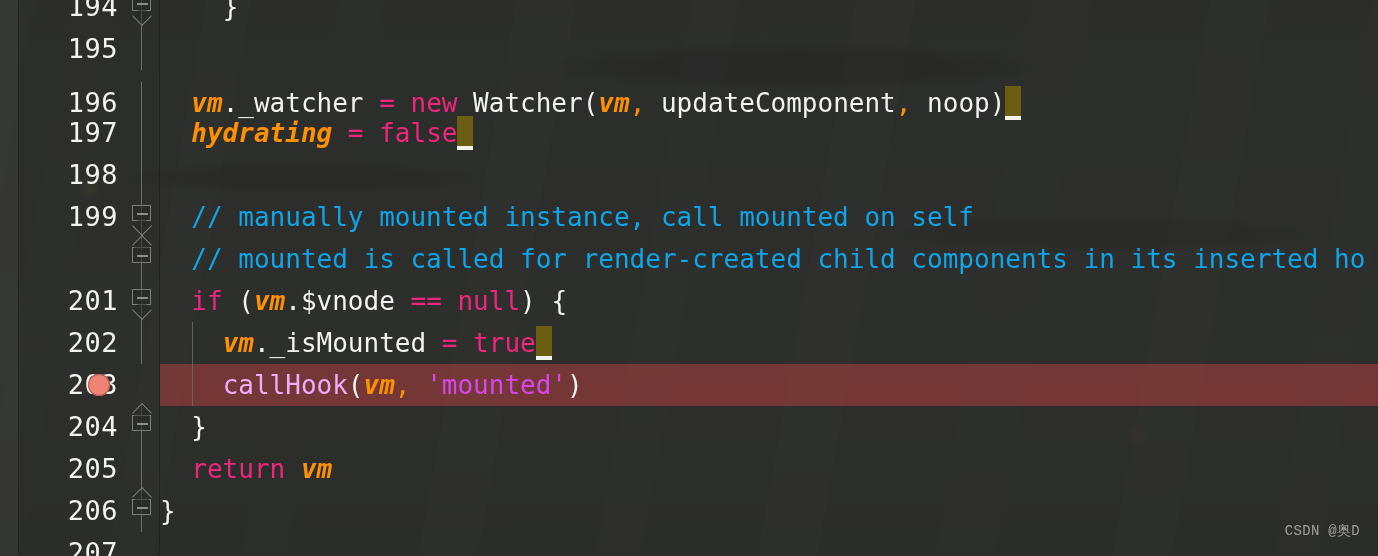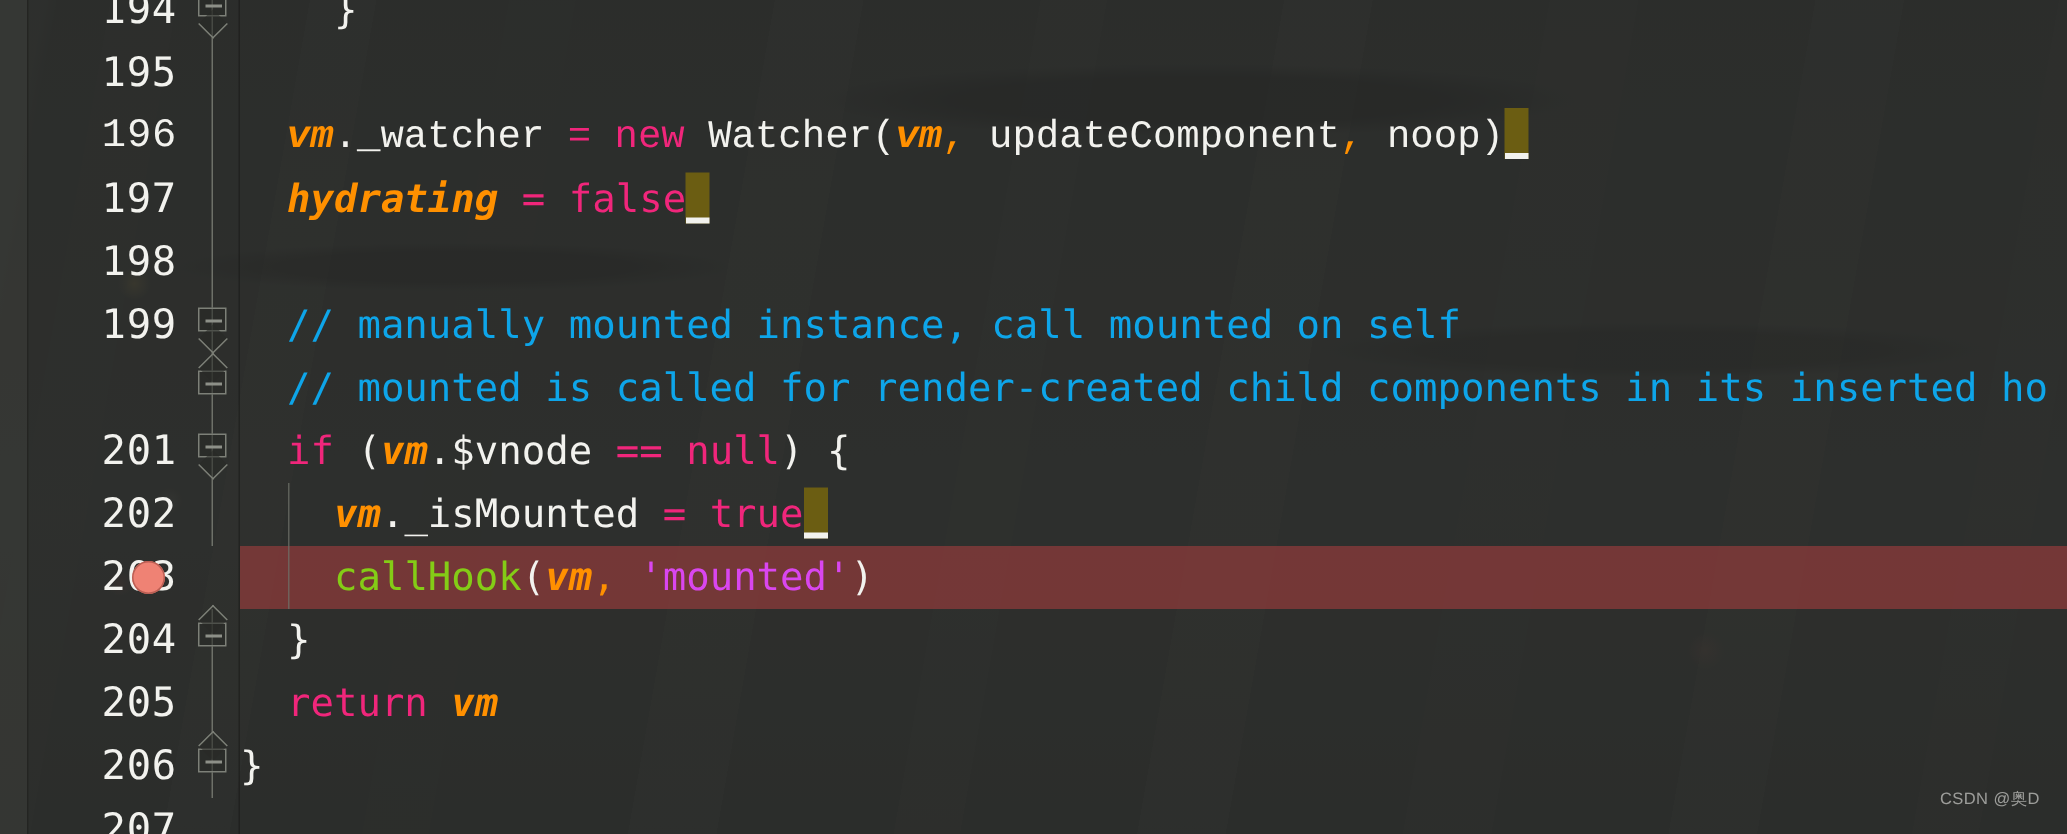--- a/index.html
+++ b/index.html
@@ -87,33 +87,33 @@
   }
   .hl-exec{position:absolute;left:160px;width:1218px;height:42px;background:rgba(160,62,62,.62);}
   .indent-guide{position:absolute;width:1px;height:42px;background:rgba(110,112,104,.75);}
 
   
   .kw   {color:#f0267b;}
   .plain{color:#f2f2ee;}
   .var  {color:#ff9000;font-style:italic;font-weight:bold;margin-top:12px;}
   .punc-o{color:#ff9000;}
   .cmt  {color:#0ea5e9;}
-  .fn   {color:#84cc16;margin-top:40px;}
+  .fn   {color:#f0abfc;margin-top:40px;}
   .str  {color:#d946ef;}
   .caret-hl{
     display:inline-block;background:#6b5d12;
     box-shadow:inset 0 -4px 0 0 #f2f2ee;
     color:transparent;width:16px;height:34px;vertical-align:-8px;
   }
 
   
   #watermark{
     position:absolute;right:18px;bottom:16px;
-    font-family:Liberation Sans, sans-serif;
-    font-size:11px;color:rgba(226,226,222,.62);letter-spacing:.3px;
+    font-family:Liberation Mono, monospace;
+    font-size:14px;color:rgba(226,226,222,.62);letter-spacing:.3px;
   }
 </style>
 </head>
 <body>
 
 <div id="editor">
 
   <div id="bg-photo"></div>
   <div id="bg-scrim"></div>
 
@@ -132,21 +132,21 @@
         </div>
         <div class="code"><span class="plain">    </span><span class="plain">}</span></div>
       </div>
       <div class="row" style="top: 28px;">
         <div class="lineno">195</div>
         <div class="fold">
           <div class="stem"></div>
         </div>
         <div class="code"></div>
       </div>
-      <div class="row" style="top: 70px; font-family: Liberation Mono, monospace;">
+      <div class="row" style="top: 82px;">
         <div class="lineno">196</div>
         <div class="fold">
           <div class="stem"></div>
         </div>
         <div class="code"><span class="plain">  </span><span class="var">vm</span><span class="plain">._watcher </span><span class="kw">=</span><span class="plain"> </span><span class="kw">new</span><span class="plain"> Watcher(</span><span class="var">vm</span><span class="punc-o">,</span><span class="plain"> updateComponent</span><span class="punc-o">,</span><span class="plain"> noop)</span><span class="caret-hl"></span></div>
       </div>
       <div class="row" style="top: 112px;">
         <div class="lineno">197</div>
         <div class="fold">
           <div class="stem"></div>

